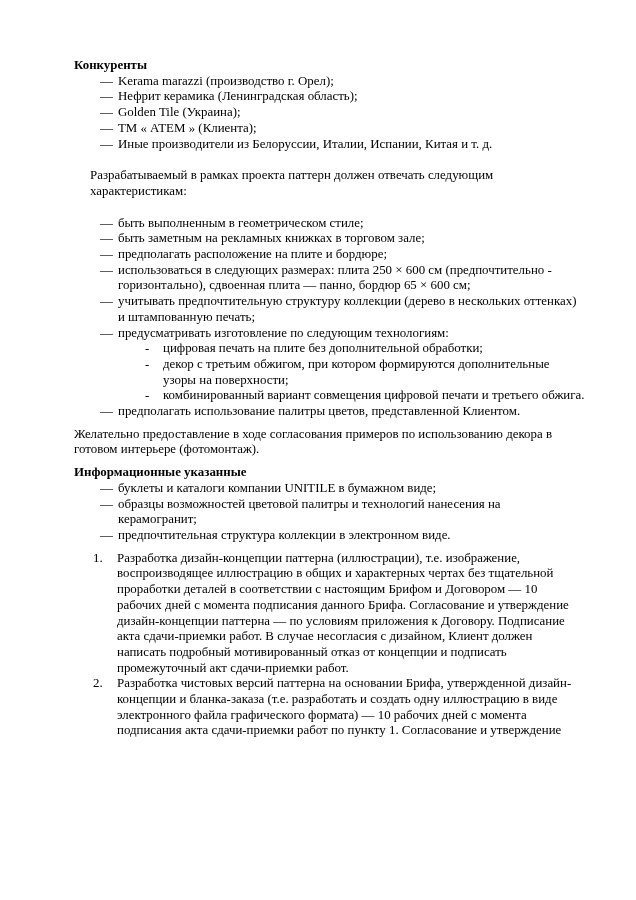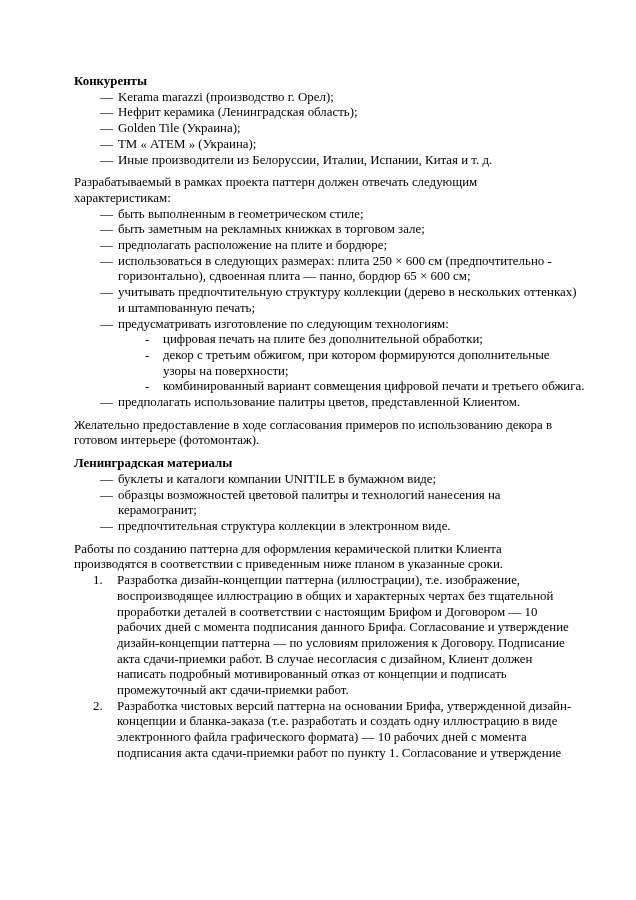--- a/index.html
+++ b/index.html
@@ -9,23 +9,23 @@
     box-sizing:border-box;
     padding:58px 14px 0 74px;
     background:#ffffff;
     color:#000000;
     font-family:"Liberation Serif", serif;
     font-size:12.9px;
     line-height:15.7px;
     overflow:hidden;
   }
   .sec{margin-top:7px;}
-  .sec.first{margin-top:16px;}
+  .sec.first{margin-top:0;}
   .heading{margin:0;font-size:inherit;line-height:inherit;font-weight:bold;}
-  .para{margin:0;white-space:pre-line;}
+  .para{margin:16px;white-space:pre-line;}
   .note{margin:7px 0 0 0;white-space:pre-line;}
   .dash-list,.sub-list,.num-list{margin:0;padding:0;}
   .dash-item{display:flex;margin-left:26px;}
   .dash-item>.marker{flex:none;width:18px;}
   .sub-item{display:flex;margin-left:71px;}
   .sub-item>.marker{flex:none;width:18px;}
   .num-item{display:flex;margin-left:19px;}
   .num-item>.num{flex:none;width:24px;}
   .item-text{flex:1;white-space:pre-line;}
 </style>
@@ -44,21 +44,21 @@
       <div class="dash-item">
         <span class="marker">—</span>
         <span class="item-text">Нефрит керамика (Ленинградская область);</span>
       </div>
       <div class="dash-item">
         <span class="marker">—</span>
         <span class="item-text">Golden Tile (Украина);</span>
       </div>
       <div class="dash-item">
         <span class="marker">—</span>
-        <span class="item-text">ТМ « АТЕМ » (Украина);</span>
+        <span class="item-text">ТМ « АТЕМ » (Клиента);</span>
       </div>
       <div class="dash-item">
         <span class="marker">—</span>
         <span class="item-text">Иные производители из Белоруссии, Италии, Испании, Китая и т. д.</span>
       </div>
     </div>
   </section>
 
   <section class="sec">
     <p class="para">Разрабатываемый в рамках проекта паттерн должен отвечать следующим
@@ -108,41 +108,39 @@
       <div class="dash-item">
         <span class="marker">—</span>
         <span class="item-text">предполагать использование палитры цветов, представленной Клиентом.</span>
       </div>
     </div>
     <p class="note">Желательно предоставление в ходе согласования примеров по использованию декора в
 готовом интерьере (фотомонтаж).</p>
   </section>
 
   <section class="sec">
-    <h3 class="heading">Ленинградская материалы</h3>
+    <h3 class="heading">Информационные указанные</h3>
     <div class="dash-list">
       <div class="dash-item">
         <span class="marker">—</span>
         <span class="item-text">буклеты и каталоги компании UNITILE в бумажном виде;</span>
       </div>
       <div class="dash-item">
         <span class="marker">—</span>
         <span class="item-text">образцы возможностей цветовой палитры и технологий нанесения на
 керамогранит;</span>
       </div>
       <div class="dash-item">
         <span class="marker">—</span>
         <span class="item-text">предпочтительная структура коллекции в электронном виде.</span>
       </div>
     </div>
   </section>
 
   <section class="sec">
-    <p class="para">Работы по созданию паттерна для оформления керамической плитки Клиента
-производятся в соответствии с приведенным ниже планом в указанные сроки.</p>
     <div class="num-list">
       <div class="num-item">
         <span class="num">1.</span>
         <span class="item-text">Разработка дизайн-концепции паттерна (иллюстрации), т.е. изображение,
 воспроизводящее иллюстрацию в общих и характерных чертах без тщательной
 проработки деталей в соответствии с настоящим Брифом и Договором — 10
 рабочих дней с момента подписания данного Брифа. Согласование и утверждение
 дизайн-концепции паттерна — по условиям приложения к Договору. Подписание
 акта сдачи-приемки работ. В случае несогласия с дизайном, Клиент должен
 написать подробный мотивированный отказ от концепции и подписать

